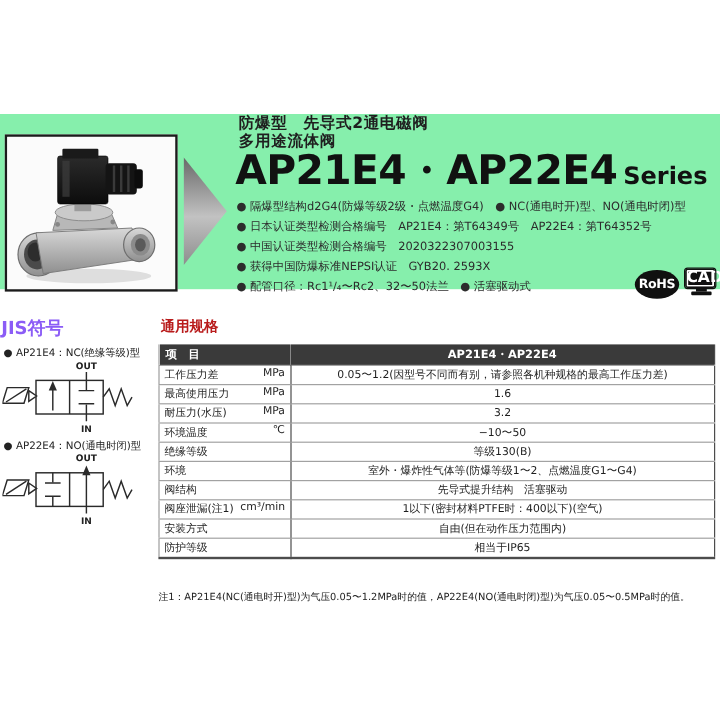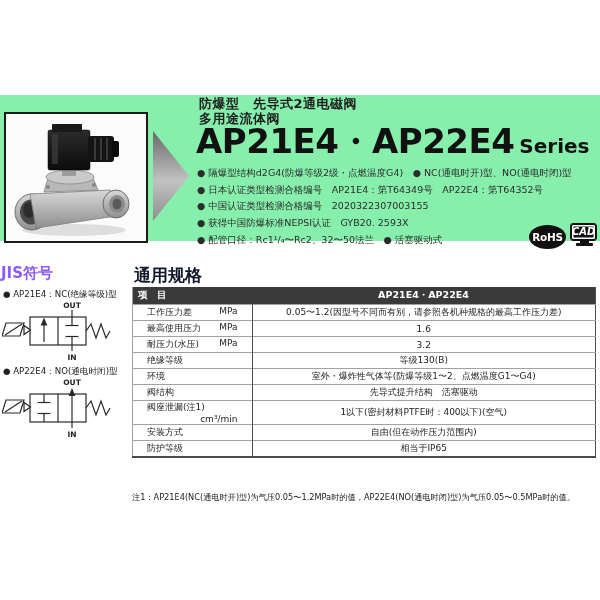--- a/index.html
+++ b/index.html
@@ -19,40 +19,40 @@
     font-weight:bold;color:#111;letter-spacing:-.5px;white-space:nowrap;}
   .main-title .series{font-size:20px;margin-left:5px;letter-spacing:0;margin-top:24px;}
   .features{position:absolute;left:197px;top:70px;margin:0;padding:0;list-style:none;
     font-size:9.5px;line-height:16.7px;color:#2c2c2c;white-space:nowrap;}
   .rohs{position:absolute;left:529px;top:130px;width:37px;height:24px;background:#101010;
     border-radius:50%;color:#fff;font-size:10.5px;font-weight:bold;text-align:center;
     line-height:24px;letter-spacing:-.3px;}
   .cad{position:absolute;left:571px;top:129px;width:27px;}
   .cad-screen{width:23px;height:14px;background:#101010;border:1px solid #101010;
     outline:1px solid #101010;box-shadow:inset 0 0 0 1.5px #ffffff;border-radius:2px;
-    color:#fff;font-size:10px;font-weight:bold;text-align:center;line-height:14px;font-style:italic;}
+    color:#fff;font-size:13px;font-weight:bold;text-align:center;line-height:14px;}
   .cad-stand{width:9px;height:3px;background:#101010;margin:0 auto;}
   .cad-base{width:17px;height:2.5px;background:#101010;margin:0 auto;border-radius:1px;}
   
   .jis-heading{position:absolute;left:1px;top:264px;margin:0;font-size:15px;
     font-weight:bold;color:#8b5cf6;}
-  .spec-heading{position:absolute;left:134px;top:264px;margin:0;font-size:17px;
-    font-weight:bold;color:#0f172a;}
+  .spec-heading{position:absolute;left:134px;top:264px;margin:0;font-size:12px;
+    font-weight:bold;color:#b91c1c;}
   
   .jis-label{position:absolute;left:3px;font-size:8.6px;color:#222;white-space:nowrap;}
   .jis-label.l1{top:289px;}
   .jis-label.l2{top:366px;}
   .jis-svg{position:absolute;left:2px;}
   .jis-svg.s1{top:299px;}
   .jis-svg.s2{top:376px;}
   
   .spec-table{position:absolute;left:132px;top:287px;width:464px;border-collapse:collapse;
     table-layout:fixed;border-left:1px solid #9d9d9d;border-right:1px solid #4c4c4c;
     border-bottom:2px solid #4c4c4c;}
-  .spec-table th,.spec-table td{padding:0 14px;height:15px;font-weight:normal;
+  .spec-table th,.spec-table td{padding:0 4px;height:15px;font-weight:normal;
     overflow:hidden;white-space:nowrap;}
   .spec-table thead th{background:#3a3a3a;color:#ffffff;font-size:9.5px;
     font-weight:bold;height:17px;}
   .spec-table th.c1{width:100px;text-align:left;padding-left:5px;}
   .spec-table th.c2{text-align:center;}
   .spec-table td{border-top:1px solid #a2a2a2;font-size:9px;color:#1e1e1e;}
   .spec-table td.c1{border-right:1px solid #4c4c4c;}
   .spec-table td.c1 .item{float:left;}
   .spec-table td.c1 .unit{float:right;}
   .spec-table td.c2{text-align:center;}
@@ -214,20 +214,27 @@
         </tr>
       <tr>
           <td class="c1">
             <span class="item">耐压力(水压)</span>
             <span class="unit">MPa</span>
           </td>
           <td class="c2">3.2</td>
         </tr>
       <tr>
           <td class="c1">
+            <span class="item">环境温度</span>
+            <span class="unit">℃</span>
+          </td>
+          <td class="c2">−10〜50</td>
+        </tr>
+      <tr>
+          <td class="c1">
             <span class="item">绝缘等级</span>
             <span class="unit"></span>
           </td>
           <td class="c2">等级130(B)</td>
         </tr>
       <tr>
           <td class="c1">
             <span class="item">环境</span>
             <span class="unit"></span>
           </td>

